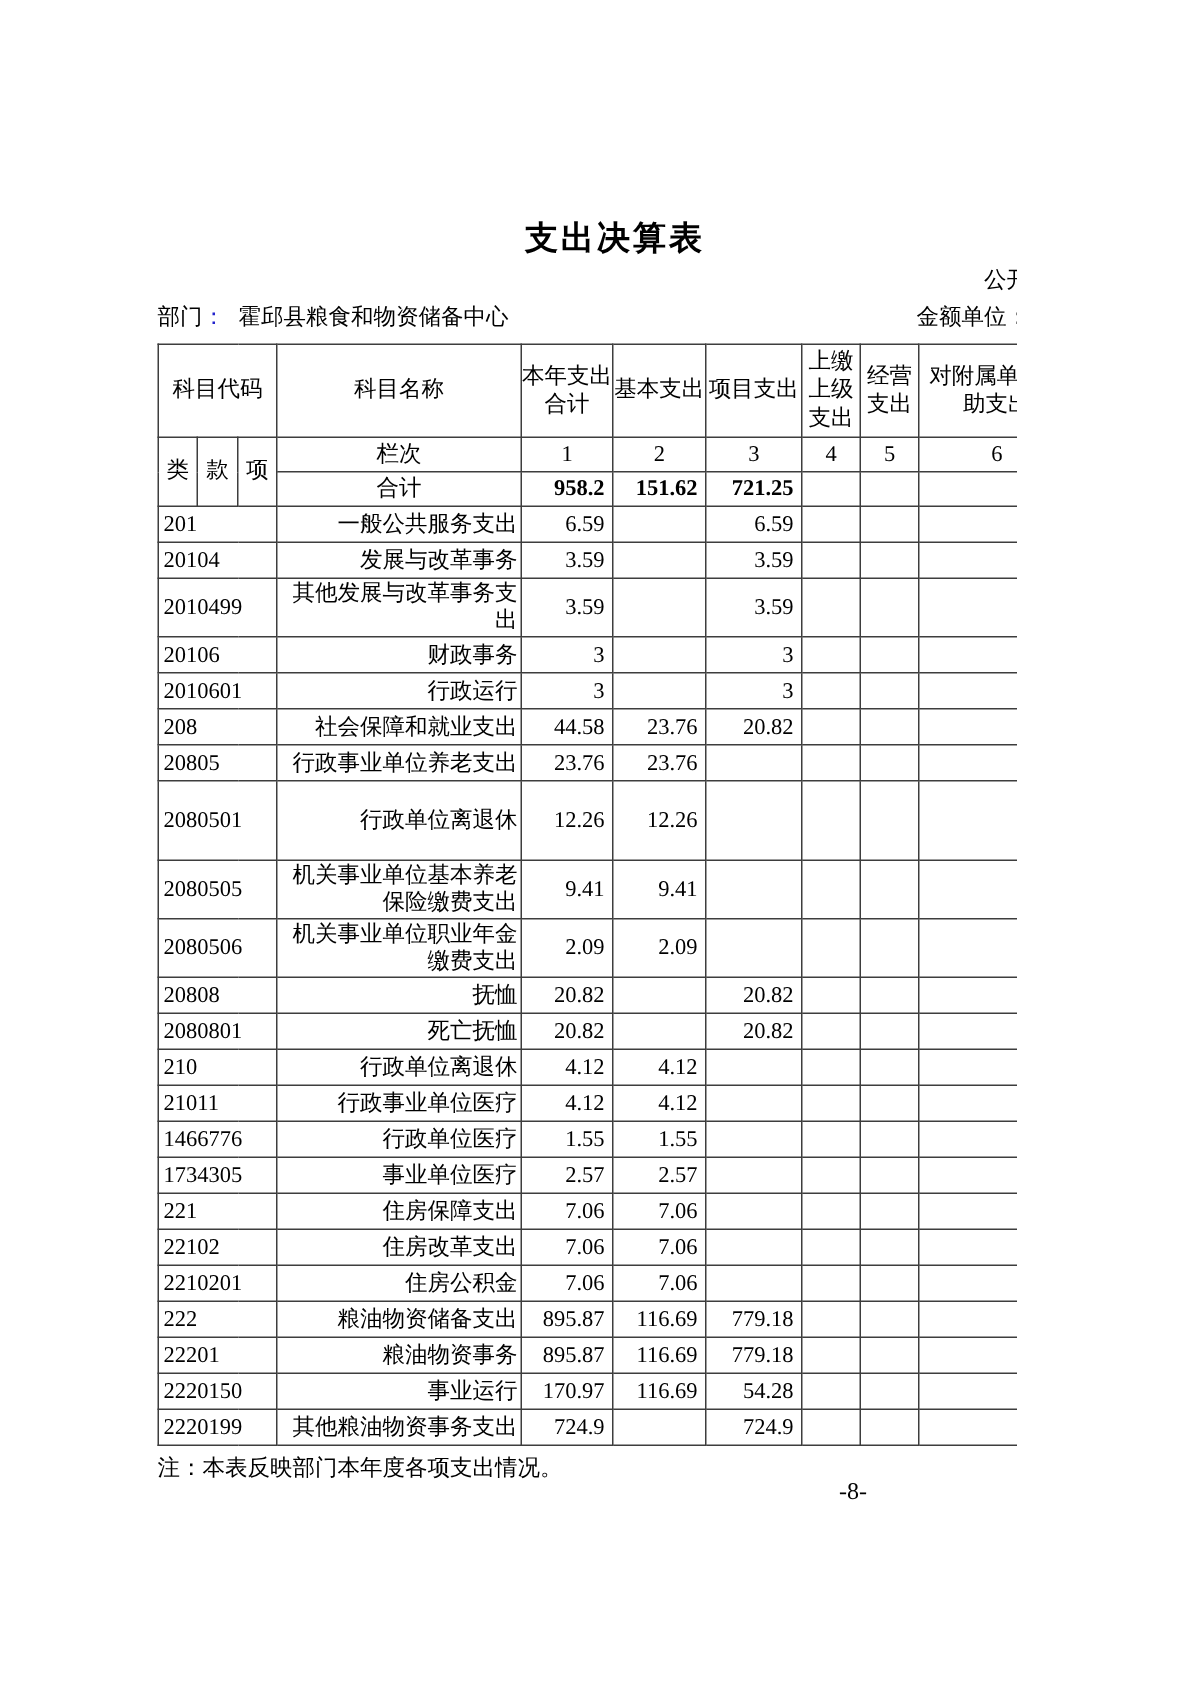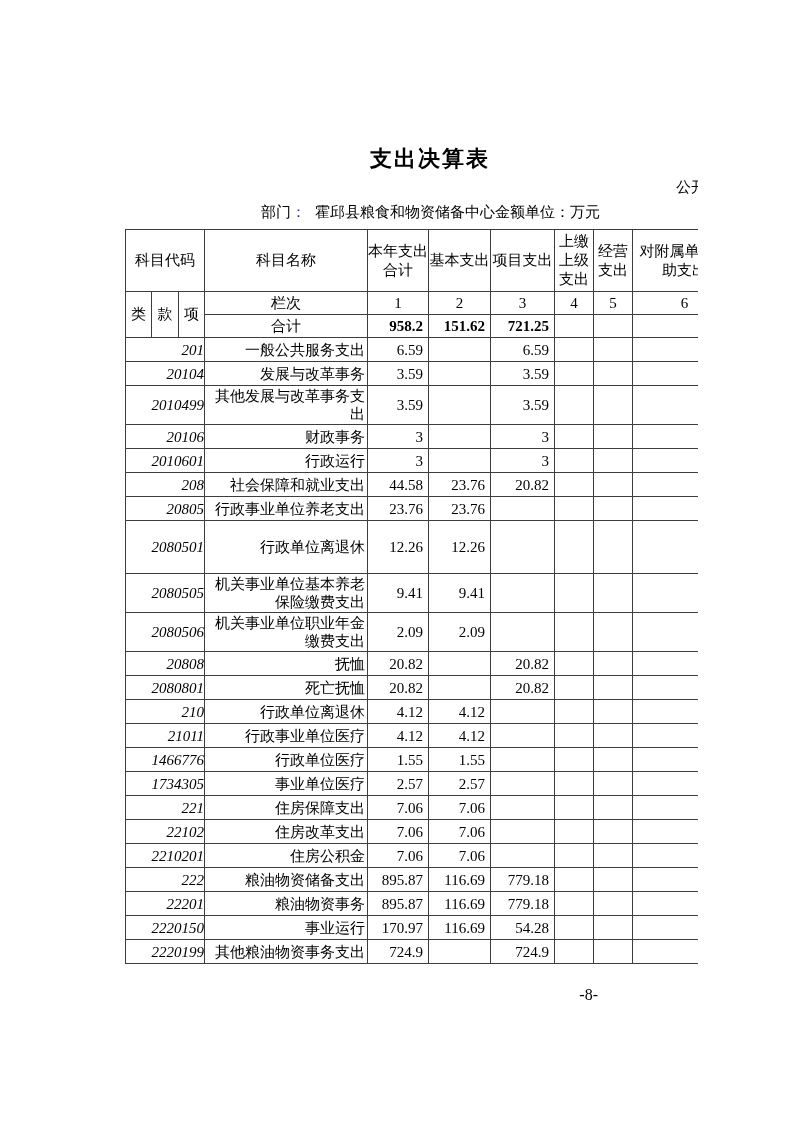--- a/index.html
+++ b/index.html
@@ -3,21 +3,20 @@
 <meta charset="utf-8">
 <style>
   html, body { margin: 0; padding: 0; background: #ffffff; }
   .page {
     width: 678px; height: 1122px;
     position: relative;
     background: #ffffff;
     color: #000;
     font-family: "Liberation Serif", "DejaVu Serif", serif;
     overflow: hidden;
-    padding-left: 20px;
   }
   .title {
     margin: 0 0 0 105px;
     padding-top: 146px;
     width: 610px;
     text-align: center;
     font-family: "Liberation Sans", "DejaVu Sans", sans-serif;
     font-weight: bold;
     font-size: 22px;
     letter-spacing: 2px;
@@ -25,21 +24,21 @@
   }
   .content { margin-left: 105px; width: 611px; }
   .pub-line {
     text-align: right;
     font-size: 15px;
     line-height: 18px;
     margin-top: 6px;
   }
   .meta-row {
     display: flex;
-    justify-content: center;
+    justify-content: space-between;
     font-size: 15px;
     line-height: 18px;
     margin-top: 7px;
     margin-bottom: 8px;
   }
   .colon-blue { color: #2222cc; }
   .dept-name { margin-left: 9px; }
   table {
     border-collapse: collapse;
     table-layout: fixed;
@@ -54,21 +53,21 @@
     overflow: hidden;
   }
   thead th {
     text-align: center;
     line-height: 19px;
     white-space: pre-line;
   }
   .h-row1 th { height: 61px; }
   .h-row2 th, .h-row2 td { height: 22px; }
   .h-row3 td, .h-row3 th { height: 22px; }
-  td.code { text-align: right; padding-left: 3px; font-style: italic; }
+  td.code { text-align: left; padding-left: 3px; }
   td.name { text-align: right; padding: 1px 2px 1px 4px; line-height: 18px; }
   td.num  { text-align: right; padding-right: 5px; }
   td.cnum { text-align: center; }
   .h-row3 td.num { font-weight: bold; margin-top: 32px; }
   .h-row3 th { text-align: center; }
   tbody td { height: 21px; line-height: 18px; }
   tr.tall td { height: 50px; }
   .note {
     font-size: 15px;
     line-height: 19px;
@@ -377,18 +376,19 @@
             <td class="num">724.9</td>
             <td class="num"></td>
             <td class="num">724.9</td>
             <td class="num"></td>
             <td class="num"></td>
             <td class="num"></td>
           </tr>
         </tbody>
     </table>
 
+    <div class="note">注：本表反映部门本年度各项支出情况。</div>
 
   </div>
 
   <div class="pagenum">-8-</div>
 
 </div>
 
 </body></html>

